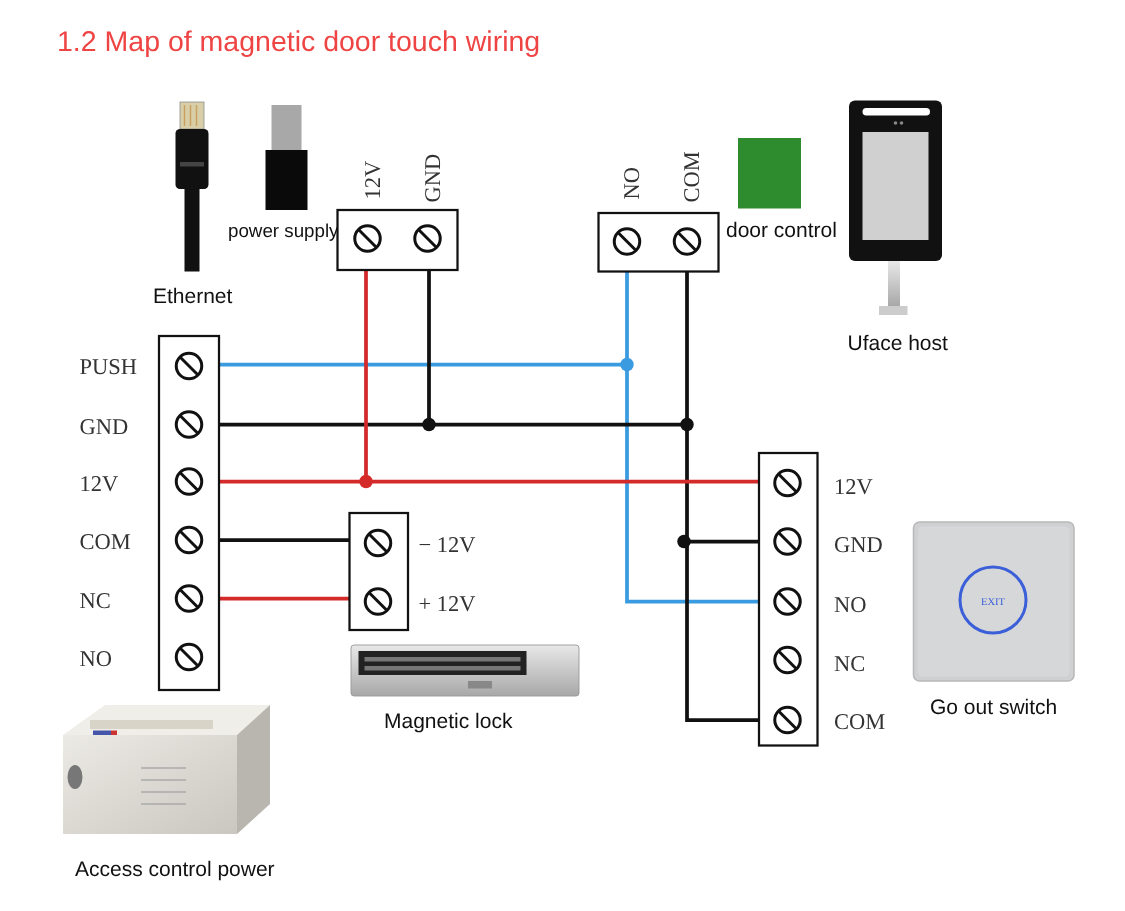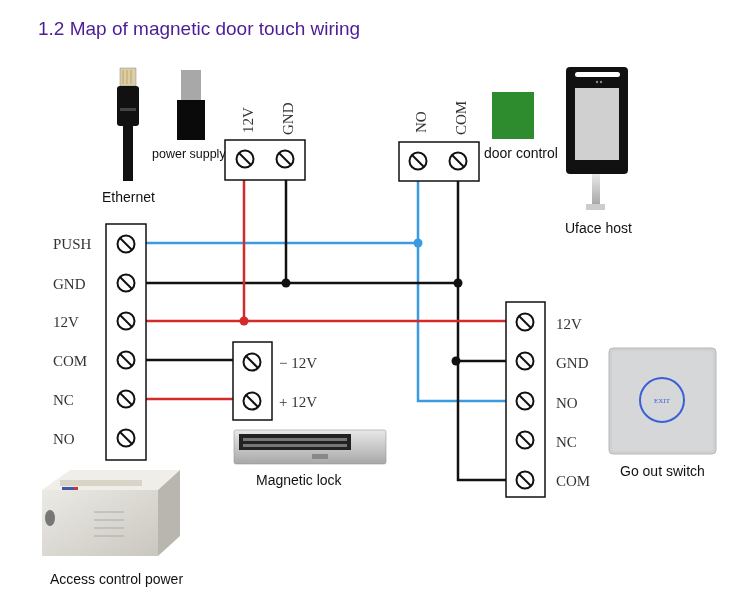--- a/index.html
+++ b/index.html
@@ -1,17 +1,17 @@
 <!DOCTYPE html>
 <html><head>
 <meta charset="utf-8">
 <style>
   html, body { margin:0; padding:0; background:#ffffff; }
   body { width:750px; height:607px; position:relative; overflow:hidden; font-family:"Liberation Sans", sans-serif; }
-  #title { position:absolute; left:38px; top:18px; font-size:19px; color:#4c1d95; }
+  #title { position:absolute; left:38px; top:18px; font-size:19px; color:#ef4444; }
   svg#diagram { position:absolute; left:0; top:0; }
   .lbl-sans { font-family:"Liberation Sans", sans-serif; fill:#111; }
   .lbl-serif { font-family:"Liberation Serif", serif; fill:#333; }
 </style>
 </head>
 <body>
 
 <div id="title">1.2 Map of magnetic door touch wiring</div>
 
 <svg id="diagram" width="750" height="607" viewBox="0 0 750 607">

